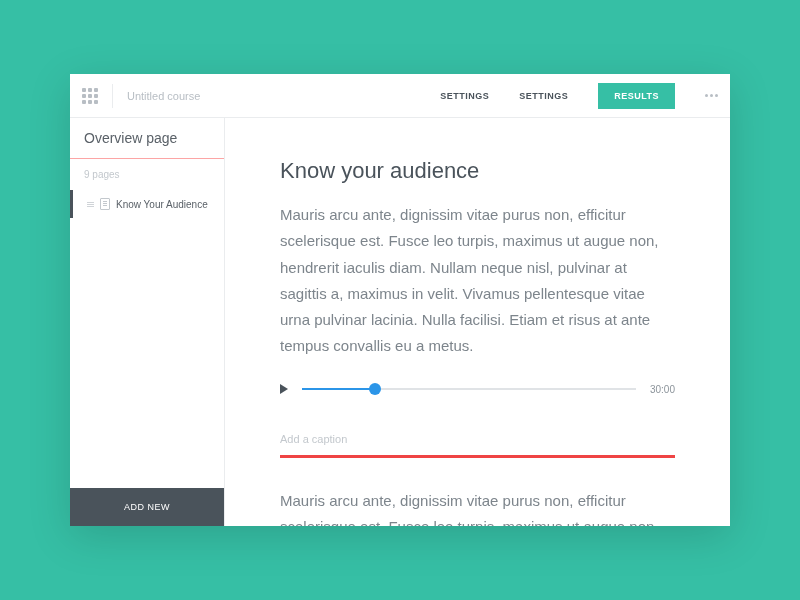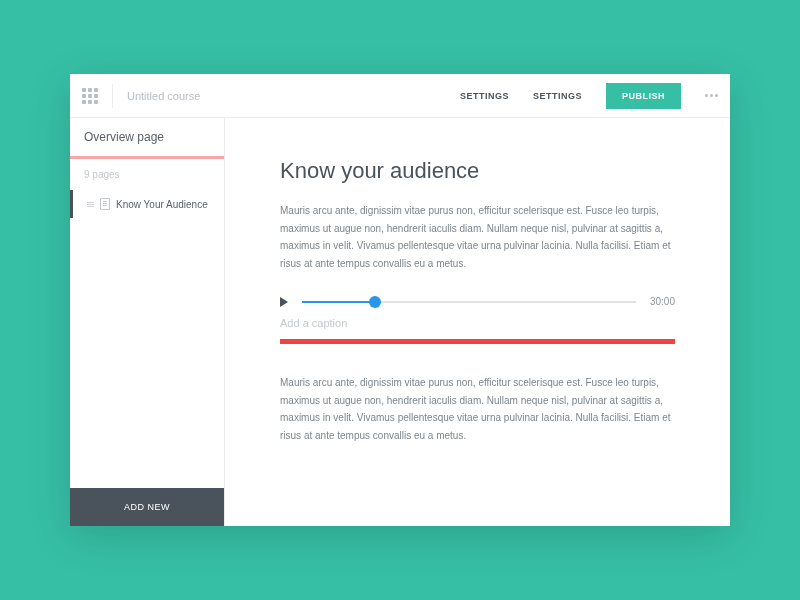--- a/index.html
+++ b/index.html
@@ -3,47 +3,47 @@
 <meta charset="utf-8">
 <style>
 *{margin:0;padding:0;box-sizing:border-box}
 body{background:#36bfa5;width:800px;height:600px;display:flex;align-items:center;justify-content:center;font-family:-apple-system,BlinkMacSystemFont,"Segoe UI",sans-serif}
 .app{width:660px;height:452px;background:#fff;box-shadow:0 10px 40px rgba(0,0,0,.15);display:flex;flex-direction:column;position:relative}
 .topbar{height:44px;border-bottom:1px solid #eaecee;display:flex;align-items:center;padding:0 12px}
 .apps-icon{width:16px;height:16px;display:grid;grid-template-columns:repeat(3,1fr);grid-template-rows:repeat(3,1fr);gap:2px;cursor:pointer}
 .apps-icon span{background:#b8bec4;border-radius:1px}
 .topbar-divider{width:1px;height:24px;background:#eaecee;margin:0 14px}
 .course-title{font-size:11px;color:#b8bec4}
-.topbar-right{margin-left:auto;display:flex;align-items:center;gap:24px}
+.topbar-right{margin-left:auto;display:flex;align-items:center;gap:30px}
 .topbar-link{font-size:9px;font-weight:700;color:#4a535b;letter-spacing:.5px;cursor:pointer}
 .publish-btn{background:#36bfa5;color:#fff;font-size:9px;font-weight:700;letter-spacing:.5px;padding:8px 16px;border:none;cursor:pointer}
 .more-icon{display:flex;gap:2px;cursor:pointer}
 .more-icon span{width:3px;height:3px;background:#b8bec4;border-radius:50%}
 .body{flex:1;display:flex;overflow:hidden}
 .sidebar{width:155px;border-right:1px solid #eaecee;display:flex;flex-direction:column;position:relative}
-.overview{font-size:12px;color:#5a6168;padding:12px 14px;border-bottom:3px solid #fca5a5}
+.overview{font-size:14px;color:#5a6168;padding:12px 14px;border-bottom:1px solid #fca5a5}
 .pages-count{font-size:10px;color:#c3c8cd;padding:10px 14px}
 .page-item{display:flex;align-items:center;padding:8px 14px;gap:6px;border-left:3px solid #4a535b;cursor:pointer;position:relative}
 .drag-icon{display:flex;flex-direction:column;gap:1px}
 .drag-icon span{width:7px;height:1px;background:#d0d4d8}
 .page-icon{width:10px;height:12px;border:1px solid #c3c8cd;border-radius:1px;position:relative}
 .page-icon::before{content:'';position:absolute;top:2px;left:2px;right:2px;height:1px;background:#c3c8cd;box-shadow:0 2px 0 #c3c8cd,0 4px 0 #c3c8cd}
 .page-label{font-size:10px;color:#5a6168}
 .circle-handle{position:absolute;left:143px;top:430px;width:24px;height:24px;border-radius:50%;background:#fff;border:1px solid #d8dcdf;box-shadow:0 1px 3px rgba(0,0,0,.08);cursor:pointer}
 .add-new{margin-top:auto;background:#4a535b;color:#fff;font-size:9px;font-weight:400;letter-spacing:.5px;height:38px;display:flex;align-items:center;justify-content:center;cursor:pointer}
 .content{flex:1;padding:40px 55px 20px 55px;overflow-y:auto}
 .heading{font-size:22px;color:#4a535b;font-weight:400;margin-bottom:18px}
-.para{font-size:10px;line-height:1.75;color:#7d858c;margin-bottom:24px}
-.audio{display:flex;align-items:center;gap:14px;margin-bottom:4px}
+.para{font-size:15px;line-height:1.75;color:#7d858c;margin-bottom:24px}
+.audio{display:flex;align-items:center;gap:14px;margin-bottom:32px}
 .play-icon{width:0;height:0;border-top:5px solid transparent;border-bottom:5px solid transparent;border-left:8px solid #4a535b;cursor:pointer}
 .track{flex:1;height:2px;background:#e0e3e6;position:relative;cursor:pointer}
 .track-fill{position:absolute;left:0;top:0;height:100%;width:22%;background:#2b95e8}
 .track-thumb{position:absolute;left:22%;top:50%;transform:translate(-50%,-50%);width:12px;height:12px;background:#2b95e8;border-radius:50%}
 .duration{font-size:10px;color:#8c949b}
-.caption-input{width:100%;border:none;border-bottom:5px solid #ef4444;font-size:11px;color:#7d858c;padding:6px 0 10px;outline:none;margin-bottom:30px;font-family:inherit}
+.caption-input{width:100%;border:none;border-bottom:3px solid #ef4444;font-size:11px;color:#7d858c;padding:6px 0 10px;outline:none;margin-bottom:30px;font-family:inherit}
 .caption-input::placeholder{color:#c3c8cd}
 </style>
 </head>
 <body>
 
 <div class="app">
   <div class="topbar">
     <div class="apps-icon">
         <span></span>
         <span></span>
@@ -53,21 +53,21 @@
         <span></span>
         <span></span>
         <span></span>
         <span></span>
       </div>
     <div class="topbar-divider"></div>
     <div class="course-title">Untitled course</div>
     <div class="topbar-right">
       <span class="topbar-link">SETTINGS</span>
       <span class="topbar-link">SETTINGS</span>
-      <button class="publish-btn">PUBLISH</button>
+      <button class="publish-btn">RESULTS</button>
       <div class="more-icon">
           <span></span>
           <span></span>
           <span></span>
         </div>
     </div>
   </div>
   <div class="body">
     <div class="sidebar">
       <div class="overview">Overview page</div>

